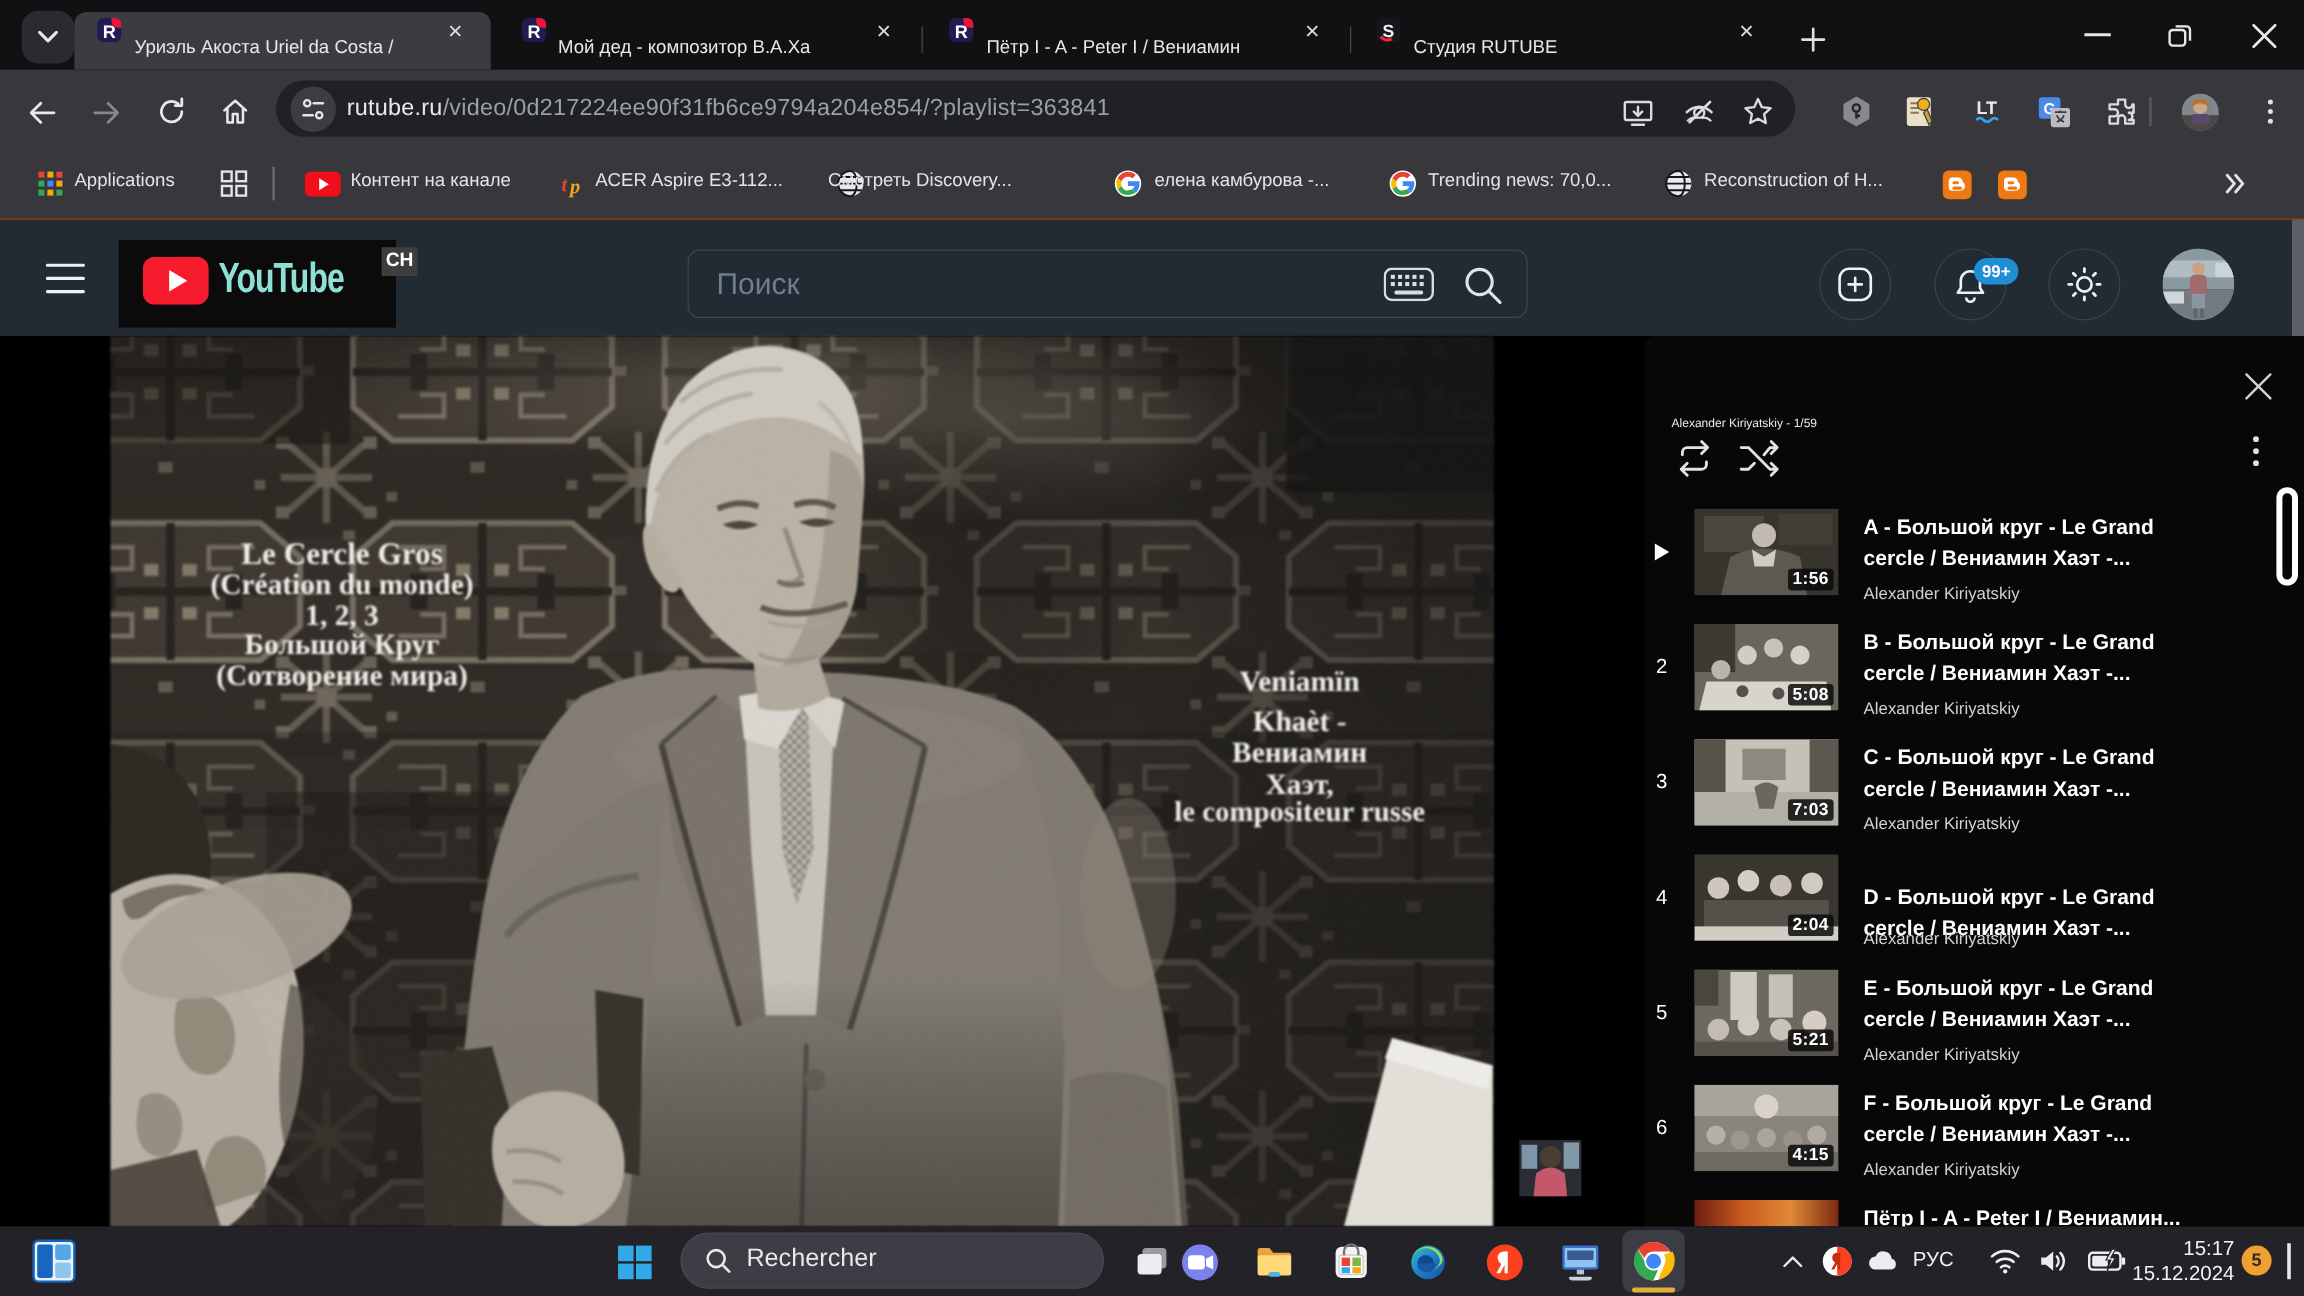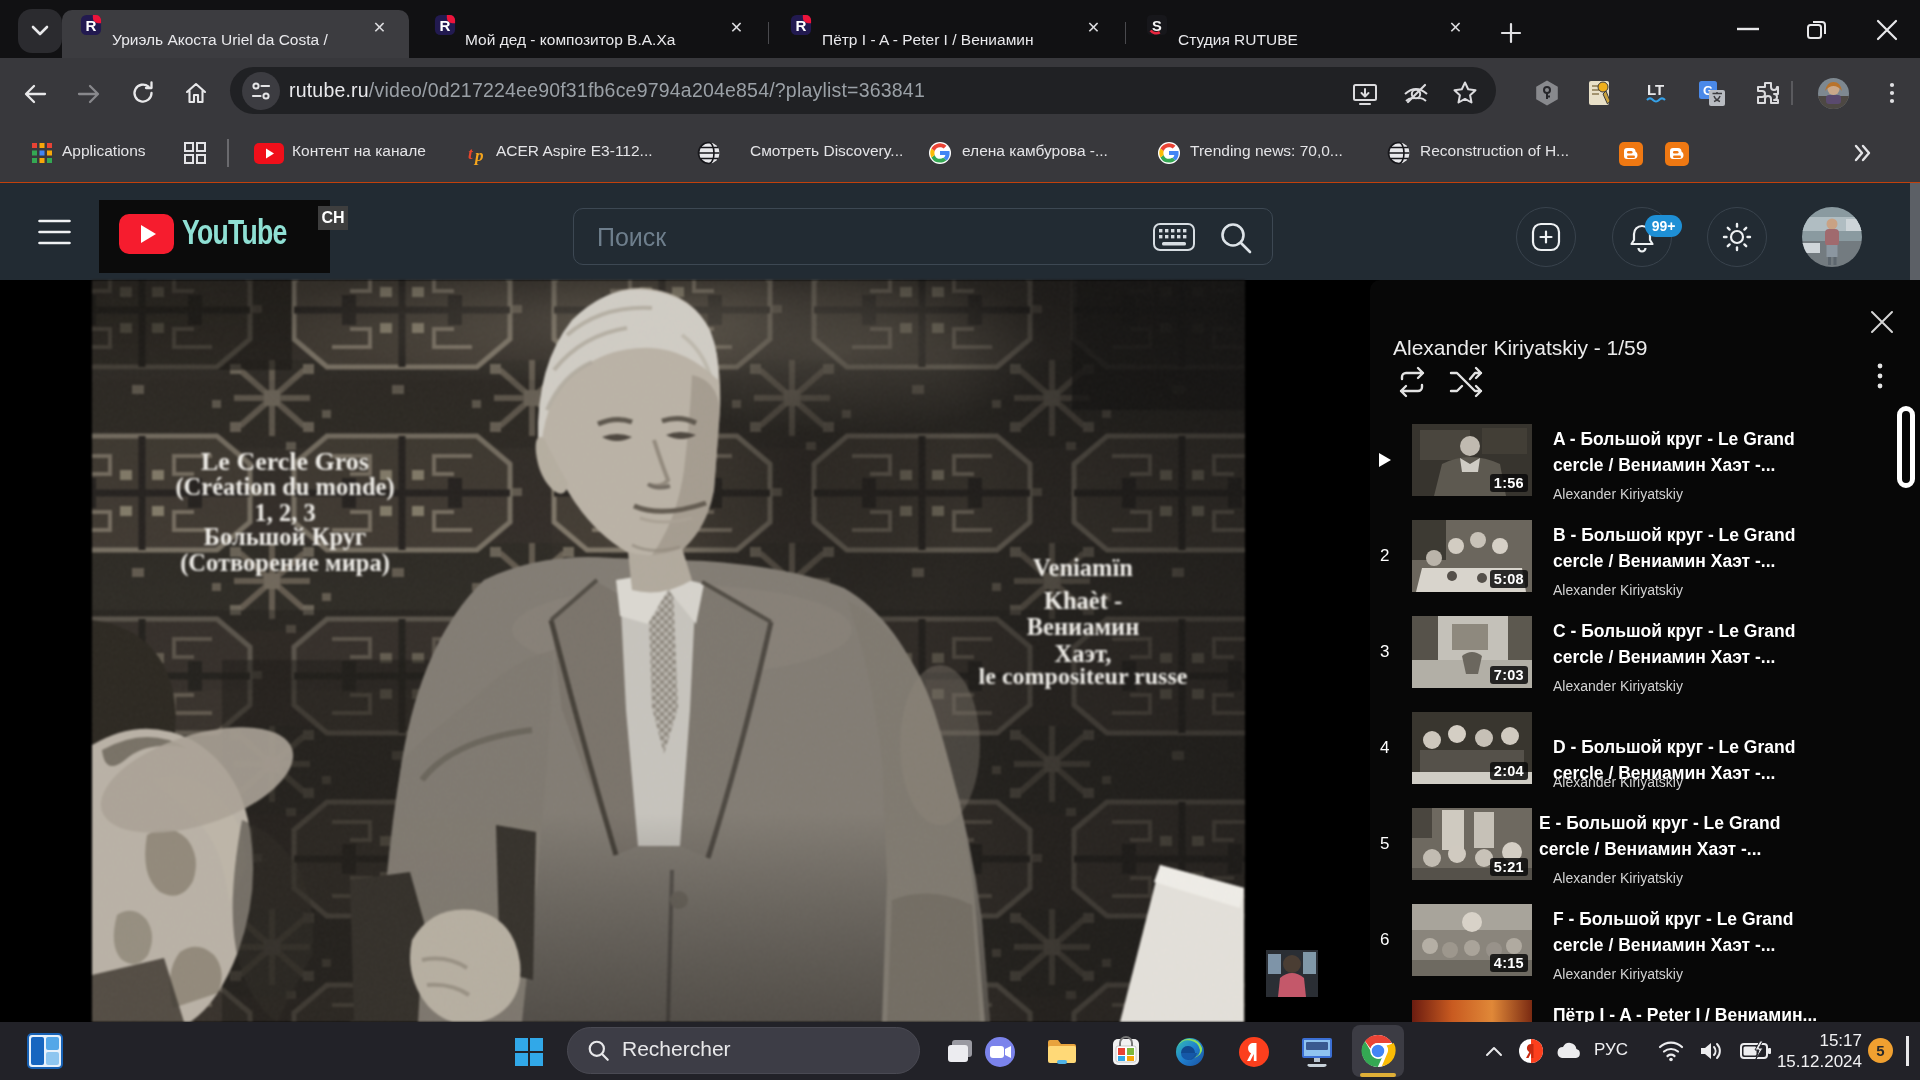--- a/index.html
+++ b/index.html
@@ -231,21 +231,21 @@
   <svg class="abs" style="left:466px;top:16px;" width="24" height="24" viewBox="0 0 24 24">
         <text x="2" y="18" font-size="17" font-style="italic" font-weight="bold" fill="#e8452c" font-family="Liberation Serif">t</text>
         <text x="9" y="20" font-size="17" font-style="italic" font-weight="bold" fill="#f5a51d" font-family="Liberation Serif">p</text>
       </svg>
   <div class="abs bk" style="left:496px;">ACER Aspire E3-112...</div>
 
   <svg class="abs" style="left:697px;top:16px;" width="24" height="24" viewBox="0 0 24 24">
         <circle cx="12" cy="12" r="10.5" fill="#e9e9ec"></circle>
         <path d="M12 1.5 a 10.5 10.5 0 0 0 0 21 a 5 10.5 0 0 0 0 -21 M1.5 12 H22.5 M3 6.5 H21 M3 17.5 H21" stroke="#17171b" stroke-width="1.6" fill="none"></path>
       </svg>
-  <div class="abs bk" style="left:750px;text-align:right;">Смотреть Discovery...</div>
+  <div class="abs bk" style="left:690px;text-align:right;">Смотреть Discovery...</div>
 
   <svg class="abs" style="left:928px;top:16px;" width="24" height="24" viewBox="0 0 24 24">
         <circle cx="12" cy="12" r="11" fill="#fff"></circle>
         <path d="M21.6 12 c0 -0.8 -0.1 -1.4 -0.2 -2 H12 v4 h5.4 a4.6 4.6 0 0 1 -2 3 l3.2 2.5 A9.6 9.6 0 0 0 21.6 12" fill="#4285f4"></path>
         <path d="M12 21.6 c2.6 0 4.8 -0.9 6.4 -2.3 l-3.2 -2.5 c-0.9 0.6 -2 1 -3.2 1 a5.6 5.6 0 0 1 -5.3 -3.9 L3.4 16.4 A9.6 9.6 0 0 0 12 21.6" fill="#34a853"></path>
         <path d="M6.7 13.9 a5.8 5.8 0 0 1 0 -3.8 L3.4 7.6 a9.6 9.6 0 0 0 0 8.8" fill="#fbbc05"></path>
         <path d="M12 6.2 c1.4 0 2.7 0.5 3.7 1.4 l2.8 -2.8 A9.6 9.6 0 0 0 3.4 7.6 l3.3 2.5 A5.6 5.6 0 0 1 12 6.2" fill="#ea4335"></path>
       </svg>
   <div class="abs bk" style="left:962px;">елена камбурова -...</div>
 
@@ -566,21 +566,21 @@
 
   <svg class="abs" style="left:1266px;top:670px;" width="52" height="47" viewBox="0 0 52 47">
     <rect width="52" height="47" fill="#2a2e34"></rect>
     <rect x="2" y="4" width="13" height="20" fill="#7e94a8"></rect>
     <rect x="37" y="2" width="13" height="22" fill="#8098a8"></rect>
     <circle cx="26" cy="14" r="9" fill="#4a3d33"></circle>
     <path d="M14 28 q12 -10 24 0 l2 19 H12 Z" fill="#c4586a"></path>
   </svg>
 
   <div class="abs" id="playlist">
-    <div class="abs" style="left:23px;top:56px;color:#ececec;font-size:21px;">Alexander Kiriyatskiy - 1/59</div>
+    <div class="abs" style="left:23px;top:68px;color:#ececec;font-size:10px;">Alexander Kiriyatskiy - 1/59</div>
     <svg class="abs" style="left:496px;top:26px;" width="32" height="32" viewBox="0 0 32 32">
           <path d="M6 6 L26 26 M26 6 L6 26" stroke="#d4d4d4" stroke-width="2" stroke-linecap="round"></path>
         </svg>
 
     <svg class="abs" style="left:24px;top:86px;" width="36" height="32" viewBox="0 0 36 32">
           <path d="M8 13 V11 a4 4 0 0 1 4 -4 h17 M29 7 l-5 -5 M29 7 l-5 5" stroke="#e2e2e2" stroke-width="2.4" fill="none" stroke-linecap="round" stroke-linejoin="round"></path>
           <path d="M28 19 v2 a4 4 0 0 1 -4 4 H7 M7 25 l5 -5 M7 25 l5 5" stroke="#e2e2e2" stroke-width="2.4" fill="none" stroke-linecap="round" stroke-linejoin="round"></path>
         </svg>
 
     <svg class="abs" style="left:78px;top:86px;" width="36" height="32" viewBox="0 0 36 32">
@@ -669,21 +669,21 @@
             <rect x="62" y="4" width="20" height="36" fill="#c6c1b7"></rect>
             <rect x="0" y="0" width="20" height="30" fill="#4a463f"></rect>
             <circle cx="20" cy="50" r="9" fill="#c2bcb2"></circle>
             <circle cx="45" cy="46" r="9" fill="#d0cac0"></circle>
             <circle cx="72" cy="50" r="9" fill="#c8c2b8"></circle>
             <circle cx="100" cy="44" r="10" fill="#d4cec4"></circle>
             <rect y="60" width="120" height="12" fill="#55514a"></rect>
           </svg>
       <div class="dur">5:21</div>
     </div>
-    <div class="abs plitem-title" style="left:169px;top:530px;width:310px;">E - Большой круг - Le Grand<br>cercle / Вениамин Хаэт -...</div>
+    <div class="abs plitem-title" style="left:183px;top:530px;width:310px;">E - Большой круг - Le Grand<br>cercle / Вениамин Хаэт -...</div>
     <div class="abs plitem-ch" style="left:183px;top:590px;">Alexander Kiriyatskiy</div>
 
     <div class="abs" style="left:10px;top:650px;color:#fff;font-size:17px;">6</div>
     <div class="abs" style="left:42px;top:624px;width:120px;height:72px;background:#222;">
       <svg width="120" height="72" viewBox="0 0 120 72">
             <rect width="120" height="72" fill="#8a857c"></rect>
             <rect x="0" y="0" width="120" height="26" fill="#a8a49b"></rect>
             <circle cx="60" cy="18" r="10" fill="#d8d2c8"></circle>
             <circle cx="18" cy="42" r="8" fill="#b5afa5"></circle>
             <circle cx="38" cy="46" r="8" fill="#9d978d"></circle>

